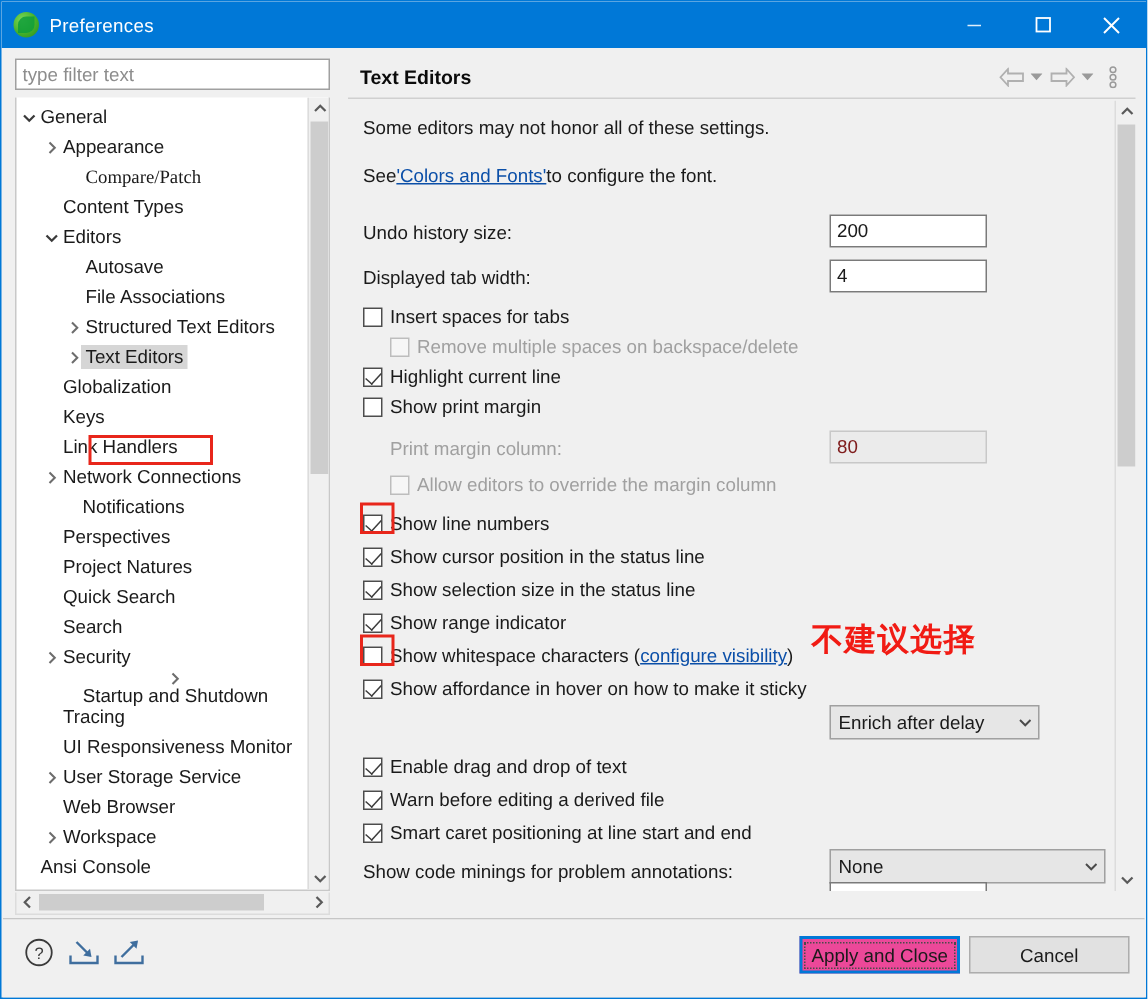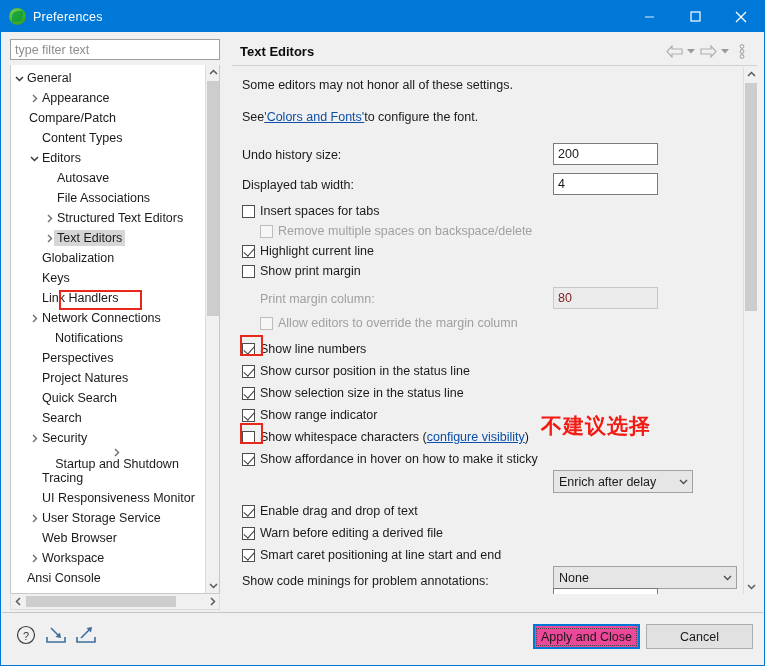--- a/index.html
+++ b/index.html
@@ -292,21 +292,21 @@
           <span class="tree-label">General</span>
         </div>
         <div class="tree-row" style="padding-left: 17px;">
           <span class="tw">
             <svg width="7" height="9" viewBox="0 0 7 9">
               <polyline points="2,1 5.5,4.5 2,8" fill="none" stroke="#6d6d6d" stroke-width="1.4"></polyline>
             </svg>
           </span>
           <span class="tree-label">Appearance</span>
         </div>
-        <div class="tree-row" style="padding-left: 4px;">
+        <div class="tree-row" style="padding-left: 32px; font-family: Liberation Serif, serif;">
           <span class="tw"></span>
           <span class="tree-label">Compare/Patch</span>
         </div>
         <div class="tree-row" style="padding-left: 17px;">
           <span class="tw"></span>
           <span class="tree-label">Content Types</span>
         </div>
         <div class="tree-row" style="padding-left: 17px;">
           <span class="tw">
             <svg width="9" height="7" viewBox="0 0 9 7">

